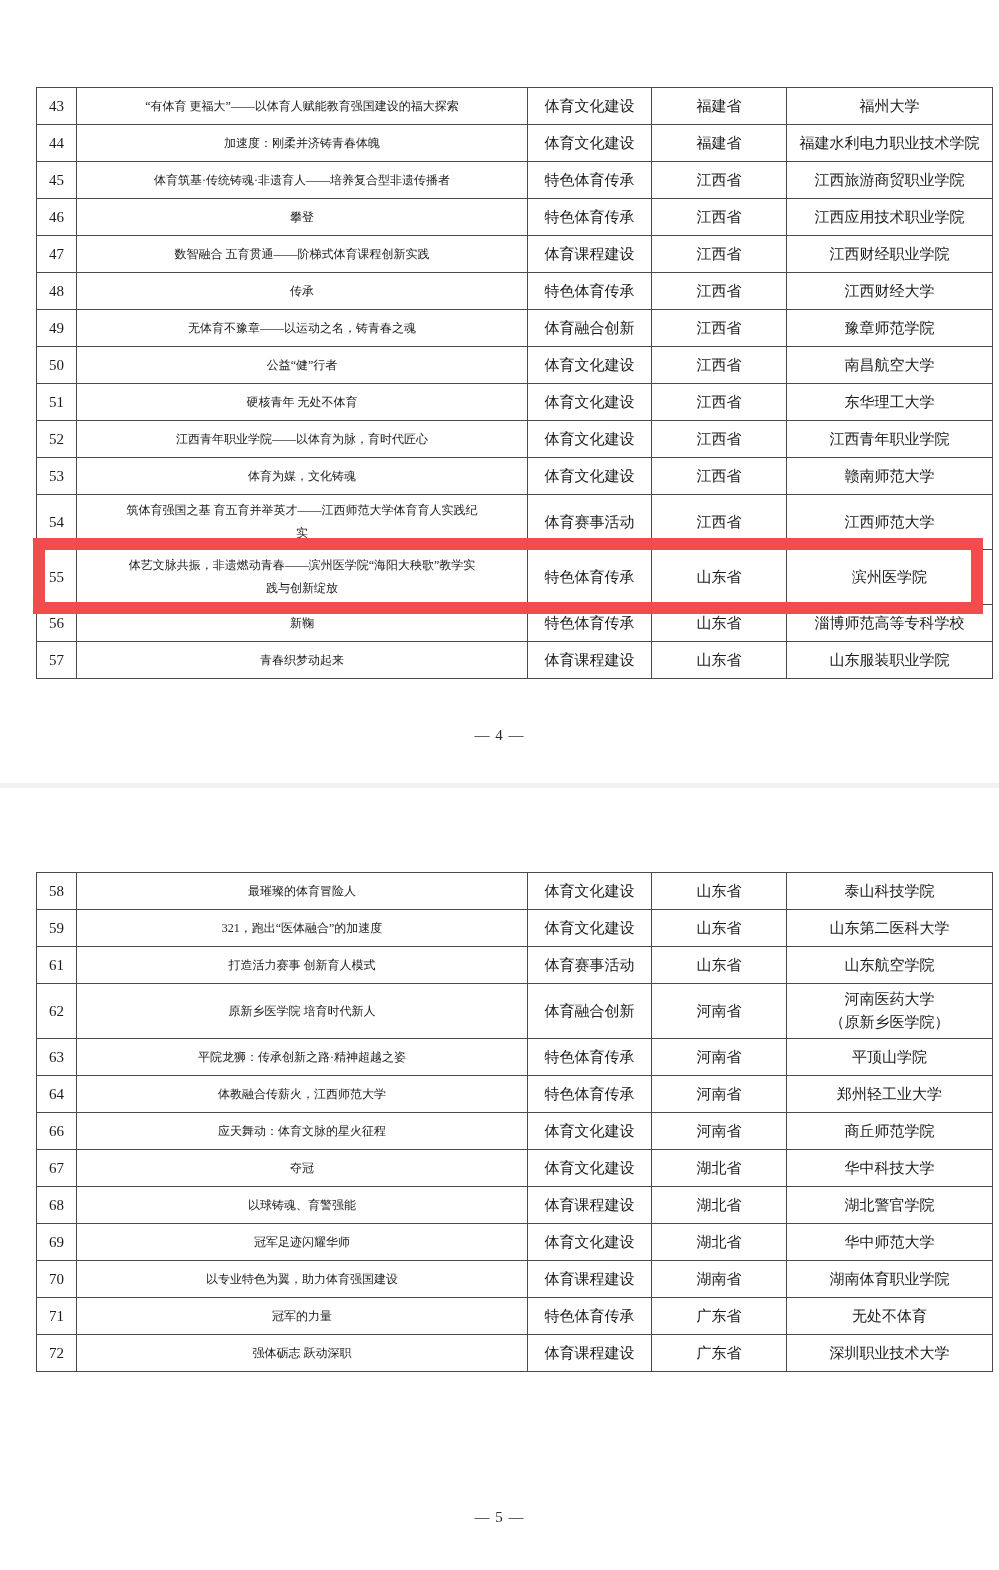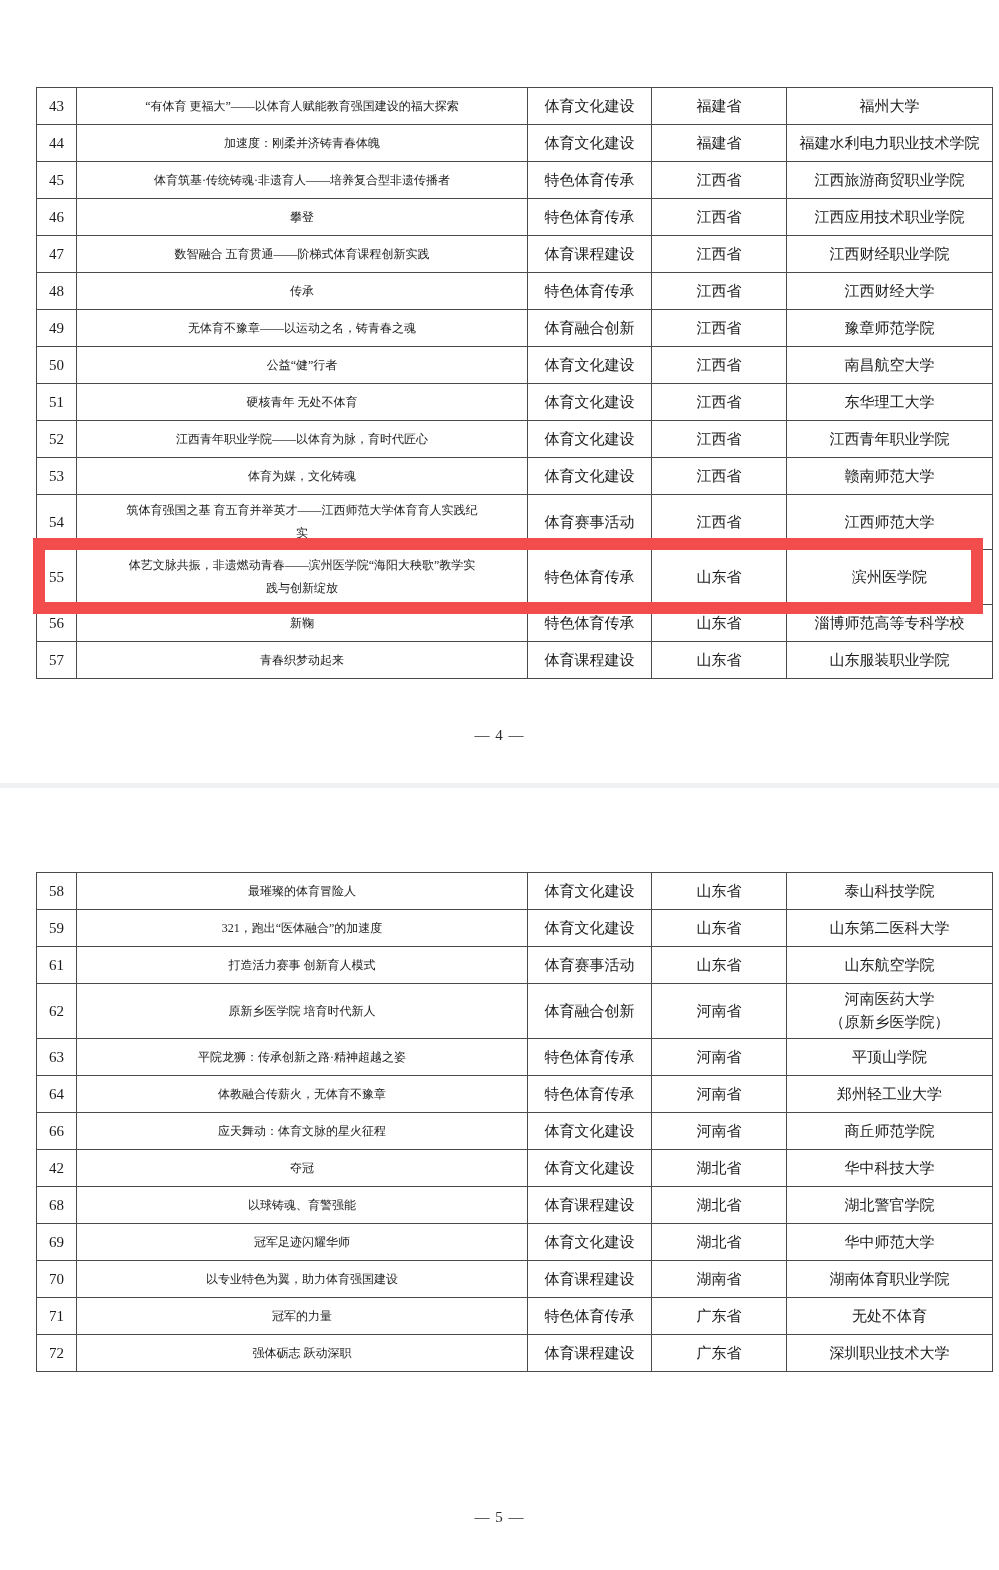--- a/index.html
+++ b/index.html
@@ -237,37 +237,37 @@
       <tr>
         <td class="cell-no">63</td>
         <td class="cell-title">平院龙狮：传承创新之路·精神超越之姿</td>
         <td class="cell-cat">特色体育传承</td>
         <td class="cell-prov">河南省</td>
         <td class="cell-inst">平顶山学院</td>
       </tr>
 
       <tr>
         <td class="cell-no">64</td>
-        <td class="cell-title">体教融合传薪火，无体育不豫章</td>
+        <td class="cell-title">体教融合传薪火，江西师范大学</td>
         <td class="cell-cat">特色体育传承</td>
         <td class="cell-prov">河南省</td>
         <td class="cell-inst">郑州轻工业大学</td>
       </tr>
 
 
       <tr>
         <td class="cell-no">66</td>
         <td class="cell-title">应天舞动：体育文脉的星火征程</td>
         <td class="cell-cat">体育文化建设</td>
         <td class="cell-prov">河南省</td>
         <td class="cell-inst">商丘师范学院</td>
       </tr>
 
       <tr>
-        <td class="cell-no">42</td>
+        <td class="cell-no">67</td>
         <td class="cell-title">夺冠</td>
         <td class="cell-cat">体育文化建设</td>
         <td class="cell-prov">湖北省</td>
         <td class="cell-inst">华中科技大学</td>
       </tr>
 
       <tr>
         <td class="cell-no">68</td>
         <td class="cell-title">以球铸魂、育警强能</td>
         <td class="cell-cat">体育课程建设</td>

